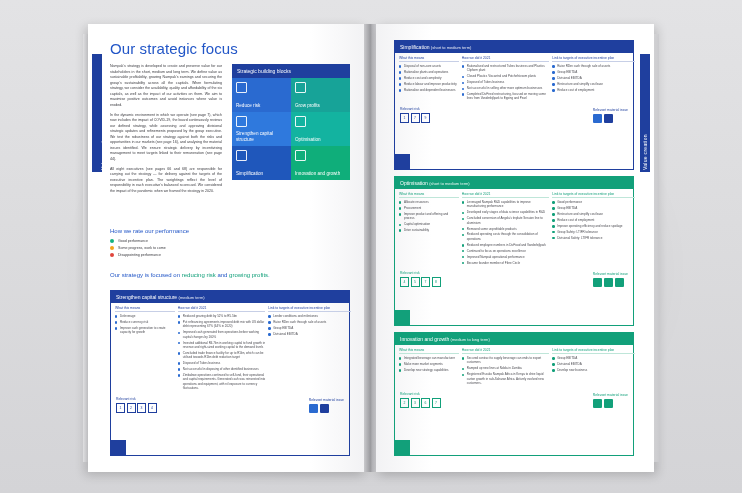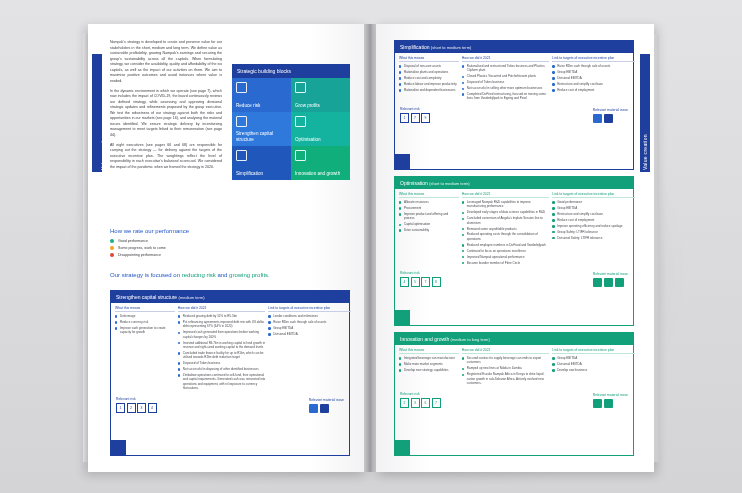--- a/index.html
+++ b/index.html
@@ -101,20 +101,21 @@
 
     <div class="edge l"></div>
     <div class="edge r"></div>
 
     <div class="page left">
       <div class="sidetab l">
         <span>Value creation</span>
       </div>
 
       <div class="lp">
+        <h1 class="title">Our strategic focus</h1>
 
         <div class="intro">
           <p>Nampak's strategy is developed to create and preserve value for our stakeholders in the short, medium and long term. We define value as sustainable profitability, growing Nampak's earnings and securing the group's sustainability across all the capitals. When formulating strategy, we consider the availability, quality and affordability of the six capitals, as well as the impact of our activities on them. We aim to maximise positive outcomes and avoid instances where value is eroded.</p>
           <p>In the dynamic environment in which we operate (see page 7), which now includes the impact of COVID-19, the board continuously reviews our defined strategy, while assessing and approving divisional strategic updates and refinements proposed by the group executive. We test the robustness of our strategy against both the risks and opportunities in our markets (see page 16), and analysing the material issues identified. We ensure strategic delivery by incentivising management to meet targets linked to their remuneration (see page 44).</p>
           <p>All eight executives (see pages 66 and 68) are responsible for carrying out the strategy — for delivery against the targets of the executive incentive plan. The weightings reflect the level of responsibility in each executive's balanced scorecard. We considered the impact of the pandemic when we framed the strategy in 2020.</p>
         </div>
 
         <div class="blocks">
           <div class="blocks-title">Strategic building blocks</div>
           <div class="grid2">

